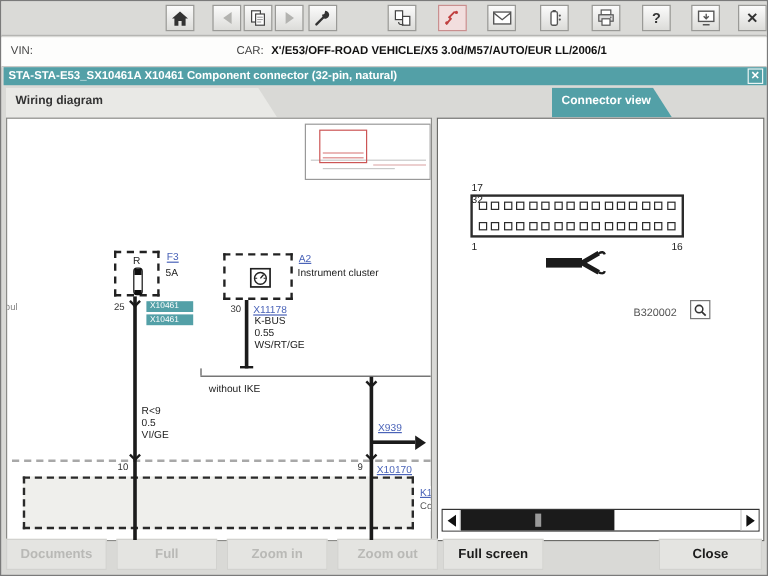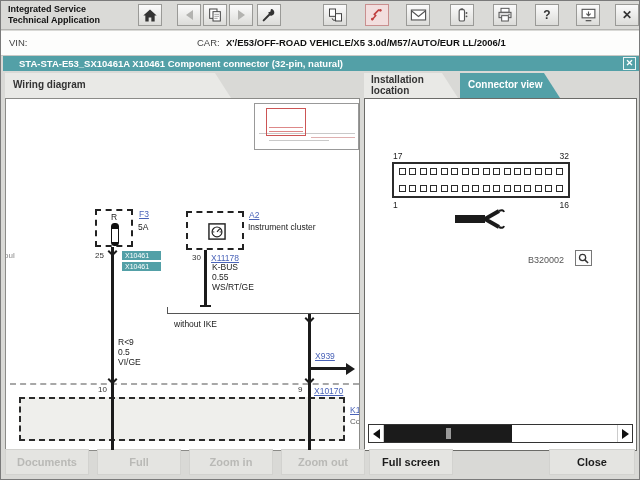--- a/index.html
+++ b/index.html
@@ -16,21 +16,21 @@
   .tri.left  { border-right:7px solid #b3b3b0; }
   .tri.right { border-left:7px solid #b3b3b0; }
 
   
   .vin-bar { position:absolute; left:0; top:30px; width:100%; height:25px; background:#fdfdfc; border-bottom:1px solid #c9c9c6; font-size:9.5px; color:#444; }
   .vin-label { position:absolute; left:8px; top:6px; }
   .car-label { position:absolute; left:196px; top:6px; }
   .car-value { position:absolute; left:225px; top:6px; font-weight:bold; color:#111; }
 
   
-  .doc-bar { position:absolute; left:2px; top:55px; width:636px; height:15px; background:var(--accent); color:#fff; font-size:9.5px; font-weight:bold; line-height:15px; padding-left:16px; }
+  .doc-bar { position:absolute; left:2px; top:55px; width:636px; height:15px; background:var(--accent); color:#fff; font-size:9.5px; font-weight:bold; line-height:15px; padding-left:4px; }
   .doc-close { position:absolute; right:3px; top:1px; width:13px; height:13px; border:1px solid #eaf4f4; color:#fff; font-size:9px; line-height:11px; text-align:center; cursor:pointer; }
 
   
   .tab { position:absolute; top:72px; height:25px; font-size:10px; font-weight:bold; clip-path:polygon(0 0, calc(100% - 16px) 0, 100% 100%, 0 100%); }
   .tab.inactive { background:#e9e9e6; color:#333; }
   .tab.active { background:var(--accent); color:#fff; }
   .tab-wiring { left:4px; width:226px; padding:6px 0 0 8px; }
   .tab-install { left:363px; width:94px; padding:2px 0 0 7px; line-height:10.5px; }
   .tab-conn { left:459px; width:100px; padding:6px 0 0 8px; }
 
@@ -66,21 +66,21 @@
   .dash-h { position:absolute; border-top:2px dashed #a8a8a8; z-index:2; }
   .region-box { position:absolute; left:13px; top:298px; width:326px; height:44px; border:2px dashed #2a2a2a; background:#efefec; z-index:1; }
   .arrowbar { position:absolute; height:3px; background:#1b1b1b; z-index:4; }
   .arrowhead { position:absolute; width:0; height:0; border-top:6px solid transparent; border-bottom:6px solid transparent; border-left:9px solid #1b1b1b; z-index:4; }
 
   
   .conn-rect { position:absolute; left:27px; top:63px; width:178px; height:36px; border:2px solid #2b2b2b; padding:4px 5px; display:flex; flex-direction:column; justify-content:space-between; }
   .pin-row { display:flex; justify-content:space-between; }
   .pin { width:7px; height:7px; border:1px solid #2b2b2b; background:#fff; }
   .pin-caption { position:absolute; left:28px; width:176px; display:flex; justify-content:space-between; font-size:8.5px; color:#222; }
-  .cap-top { top:52px; } .cap-bot { top:101px; }
+  .cap-top { top:52px;flex-direction:column; } .cap-bot { top:101px; }
   .plug { position:absolute; left:90px; top:110px; }
   .img-ref { position:absolute; left:163px; top:156px; font-size:9px; color:#555; }
   .mag-btn { position:absolute; left:210px; top:151px; width:17px; height:16px; border:1px solid #777; background:#fdfdfd; display:flex; align-items:center; justify-content:center; }
 
   .scrollbar { position:absolute; left:3px; top:325px; width:265px; height:19px; border:1px solid #333; background:#fff; display:flex; }
   .sb-btn { width:15px; height:100%; background:#fff; border-right:1px solid #ccc; display:flex; align-items:center; justify-content:center; }
   .sb-btn.r { border-right:none; border-left:1px solid #ccc; margin-left:auto; }
   .sb-tri-l { width:0;height:0;border-top:5px solid transparent;border-bottom:5px solid transparent;border-right:7px solid #111; }
   .sb-tri-r { width:0;height:0;border-top:5px solid transparent;border-bottom:5px solid transparent;border-left:7px solid #111; }
   .sb-thumb { width:128px; height:100%; background:#1b1b1b; display:flex; align-items:center; justify-content:center; }
@@ -90,24 +90,20 @@
   .fbtn { position:absolute; top:448px; height:26px; background:#e4e4e1; border:1px solid #d2d2cf; font-size:11px; font-weight:bold; text-align:center; line-height:24px; cursor:pointer; }
   .fbtn.disabled { color:#b9b9b6;text-align:center; }
   .fbtn.enabled { color:#1c1c1c; }
 </style>
 </head>
 <body>
 
 <div class="window">
 
   <div class="toolbar">
-    <div class="app-title">
-      <div>Integrated Service</div>
-      <div>Technical Application</div>
-    </div>
     <div class="tbtn" style="left:137px">
       <svg width="16" height="15" viewBox="0 0 24 22">
           <path d="M12 2 L2 11 H5 V20 H10 V14 H14 V20 H19 V11 H22 Z" fill="#333"></path>
         </svg>
     </div>
     <div class="tbtn" style="left:176px">
       <span class="tri left"></span>
     </div>
     <div class="tbtn" style="left:202px">
       <svg width="16" height="16" viewBox="0 0 24 24">
@@ -182,23 +178,20 @@
     <span class="car-value">X'/E53/OFF-ROAD VEHICLE/X5 3.0d/M57/AUTO/EUR LL/2006/1</span>
   </div>
 
   <div class="doc-bar">
     <span>STA-STA-E53_SX10461A X10461 Component connector (32-pin, natural)</span>
     <span class="doc-close"><span>✕</span></span>
   </div>
 
   <div class="tab inactive tab-wiring">
     <span>Wiring diagram</span>
-  </div>
-  <div class="tab inactive tab-install">
-    <span>Installation location</span>
   </div>
   <div class="tab active tab-conn">
     <span>Connector view</span>
   </div>
 
   <div class="panel left">
 
     <div class="minimap">
       <span class="mm-line" style="left:4px;top:29px;width:96px;height:1px"></span>
       <span class="mm-line" style="left:14px;top:36px;width:60px;height:1px"></span>

